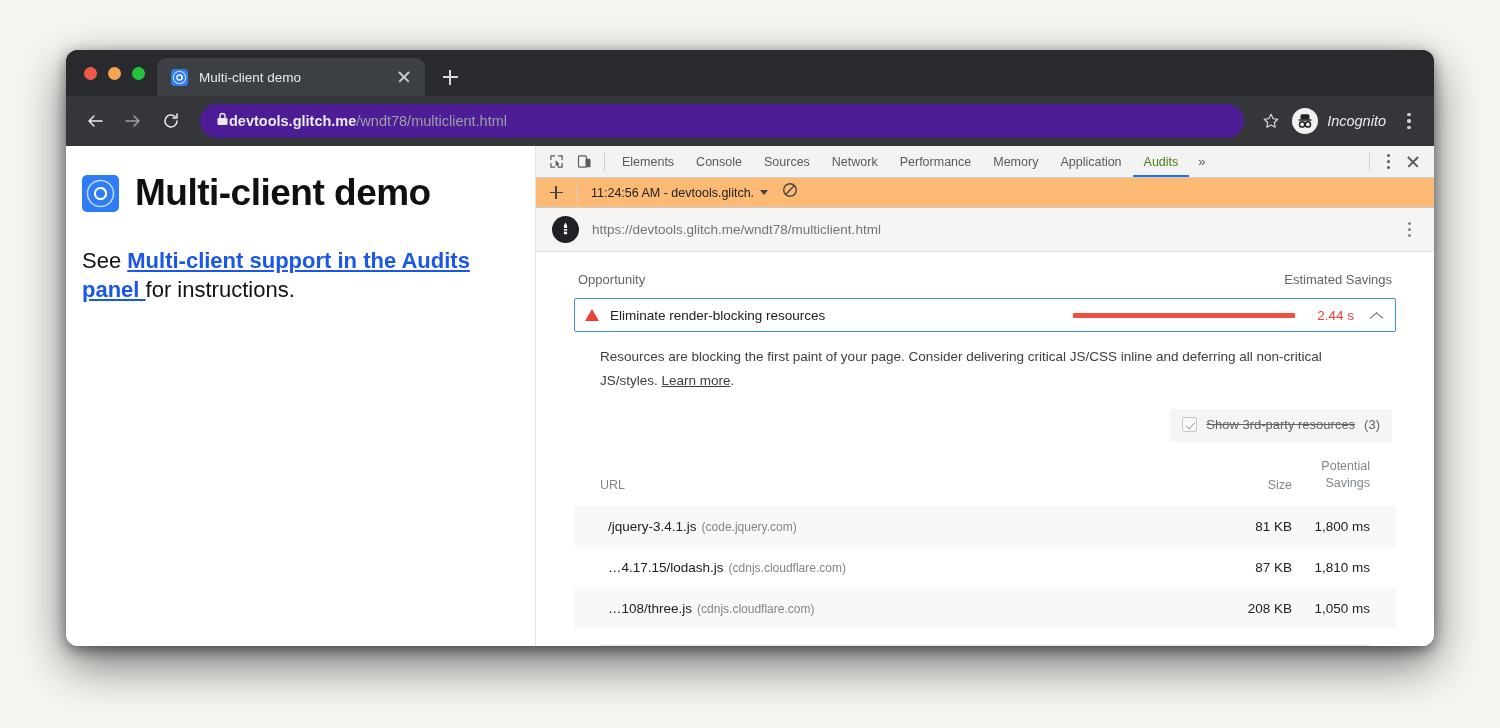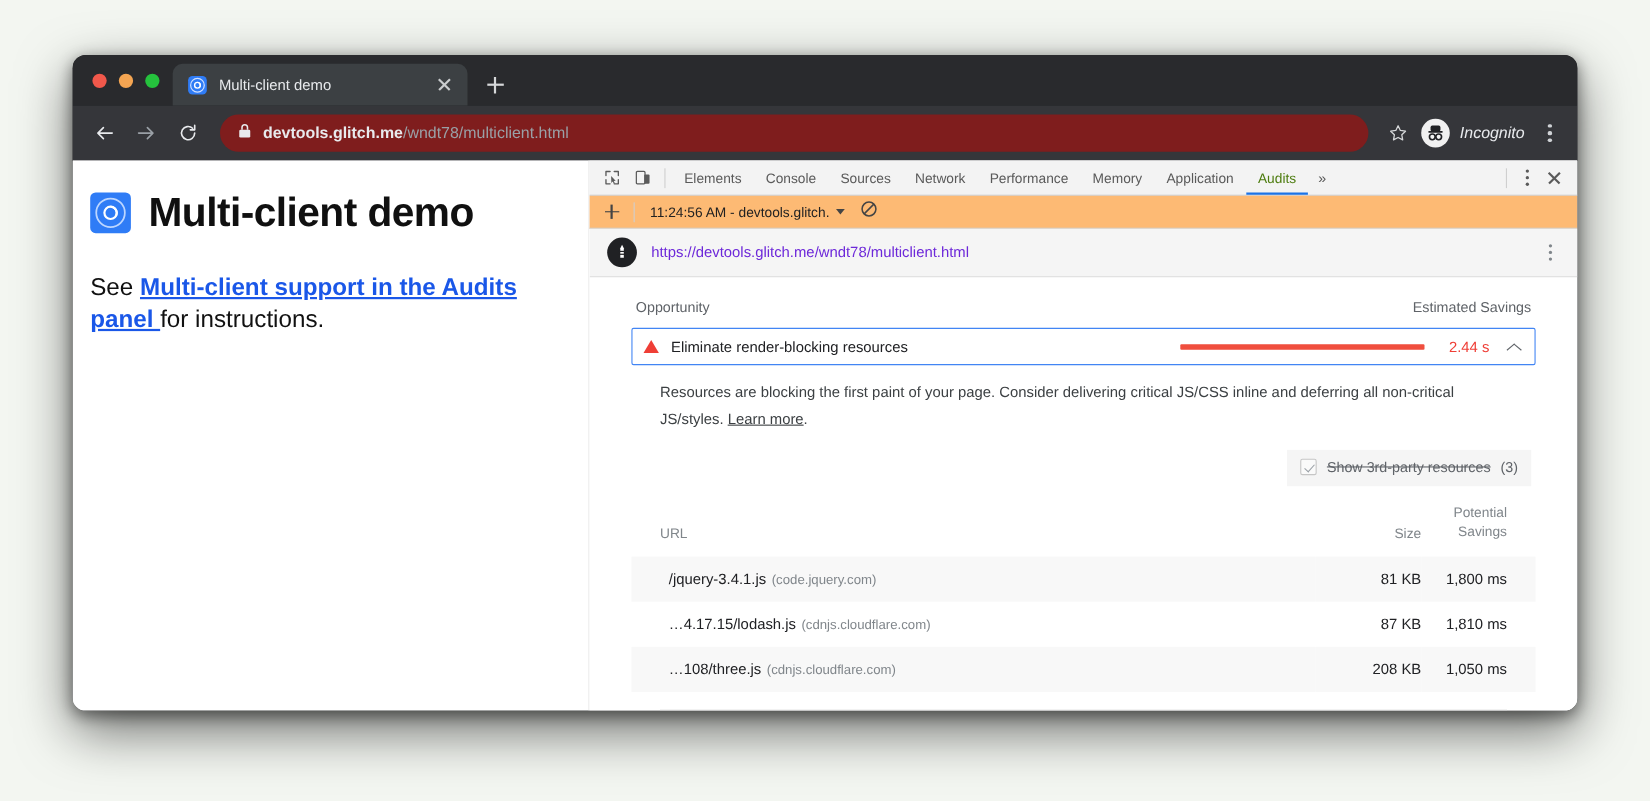--- a/index.html
+++ b/index.html
@@ -63,23 +63,23 @@
   .newtab::after { width: 1.7px; height: 15px; margin-left: -.8px; margin-top: -7.5px; }
 
   
   .toolbar {
     height: 50px; background: #35363a; display: flex; align-items: center;
     padding: 0 12px; gap: 4px;
   }
   .navbtn { width: 34px; height: 34px; display: flex; align-items: center; justify-content: center; }
   .navbtn svg { display: block; }
   .omnibox {
-    flex: 1; height: 34px; margin: 0 8px; background: #7f1d1d;
+    flex: 1; height: 34px; margin: 0 8px; background: #4c1d95;
     border-radius: 17px; display: flex; align-items: center;
-    padding: 0 14px 0 16px; gap: 10px; min-width: 0;
+    padding: 0 14px 0 16px; min-width: 0;
   }
   .omnitext { font-size: 14.5px; color: #9aa0a6; white-space: nowrap; overflow: hidden; }
   .omnitext b { color: #e8eaed; font-weight: 700; }
   .star { width: 30px; height: 30px; display: flex; align-items: center; justify-content: center; }
   .incog { display: flex; align-items: center; gap: 9px; padding: 0 6px 0 2px; }
   .incog-badge {
     width: 26px; height: 26px; border-radius: 50%; background: #f1f1f1;
     display: flex; align-items: center; justify-content: center;
   }
   .incog-label { color: #e8eaed; font-size: 14.5px; font-style: italic; }
@@ -137,21 +137,21 @@
   .noicon { width: 22px; height: 22px; margin-left: 6px; }
 
   
   .report { flex: 1; overflow: hidden; background: #fff; }
   .rep-head {
     height: 44px; background: #f5f5f5; border-bottom: 1px solid #e0e0e0;
     display: flex; align-items: center; padding: 0 14px 0 16px; gap: 13px;
   }
   .lh-logo { width: 27px; height: 27px; border-radius: 50%; background: #202124;
     display: flex; align-items: center; justify-content: center; flex: none; }
-  .rep-url { font-size: 13.5px; color: #6d28d9; flex: 1; }
+  .rep-url { font-size: 13.5px; color: #737373; flex: 1; }
   .rep-kebab { width: 22px; height: 26px; display: flex; flex-direction: column;
     align-items: center; justify-content: center; gap: 3px; }
   .rep-kebab i { width: 3px; height: 3px; border-radius: 50%; background: #80868b; display: block; }
 
   .rep-body { padding: 20px 38px 0 38px; }
   .opp-head { display: flex; font-size: 13px; color: #5f6368; padding: 0 4px 11px 4px; }
   .opp-head .l { flex: 1; }
 
   .opp-row {
     border: 1px solid #4285f4; border-radius: 2px;

